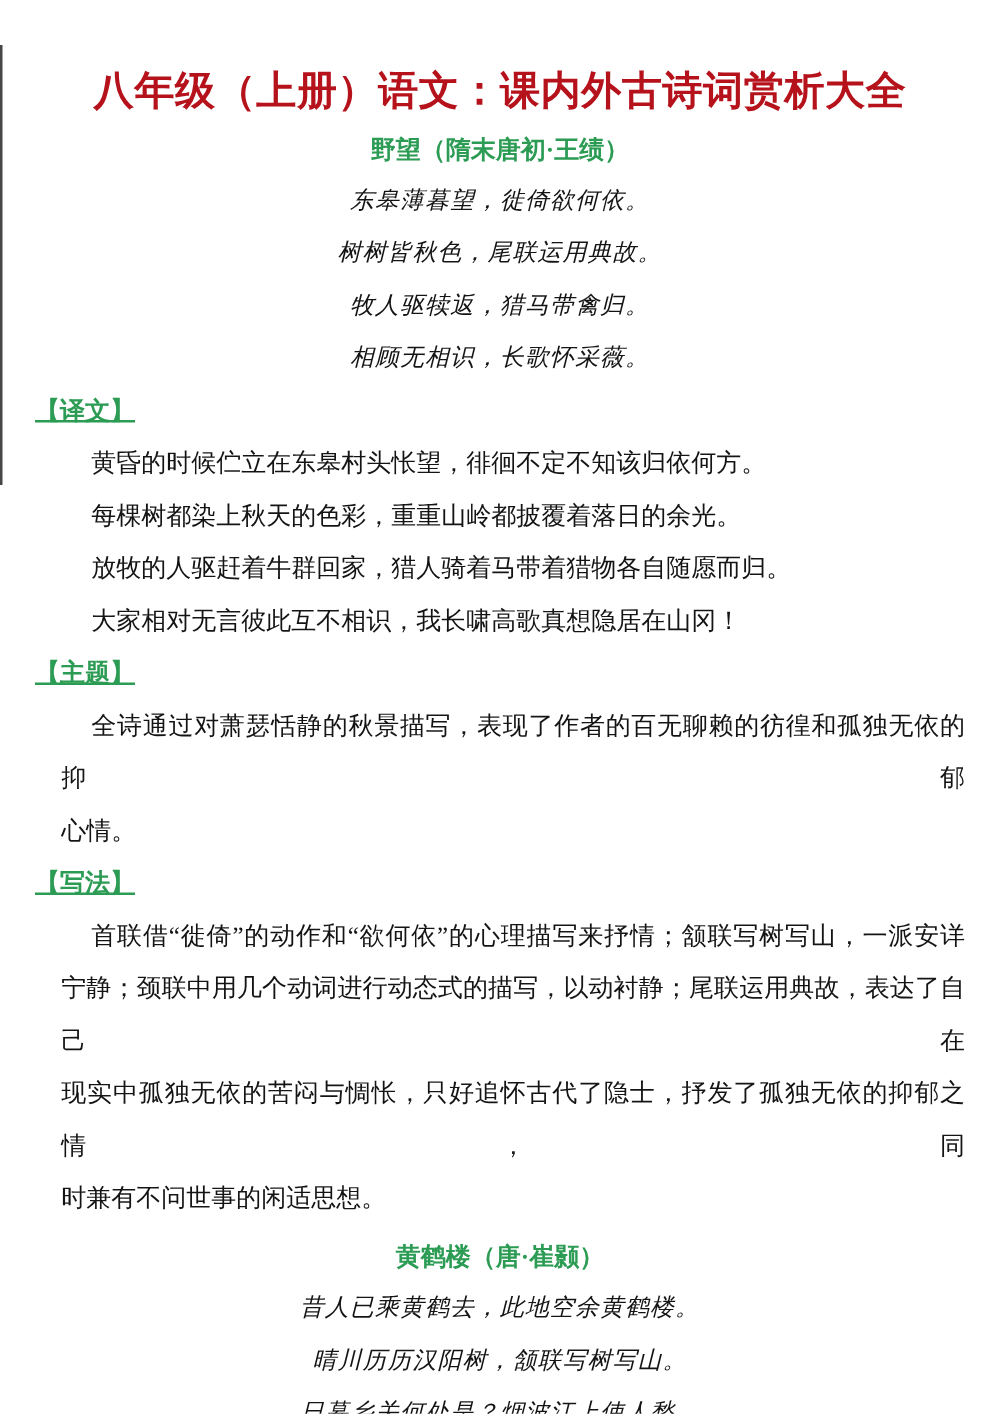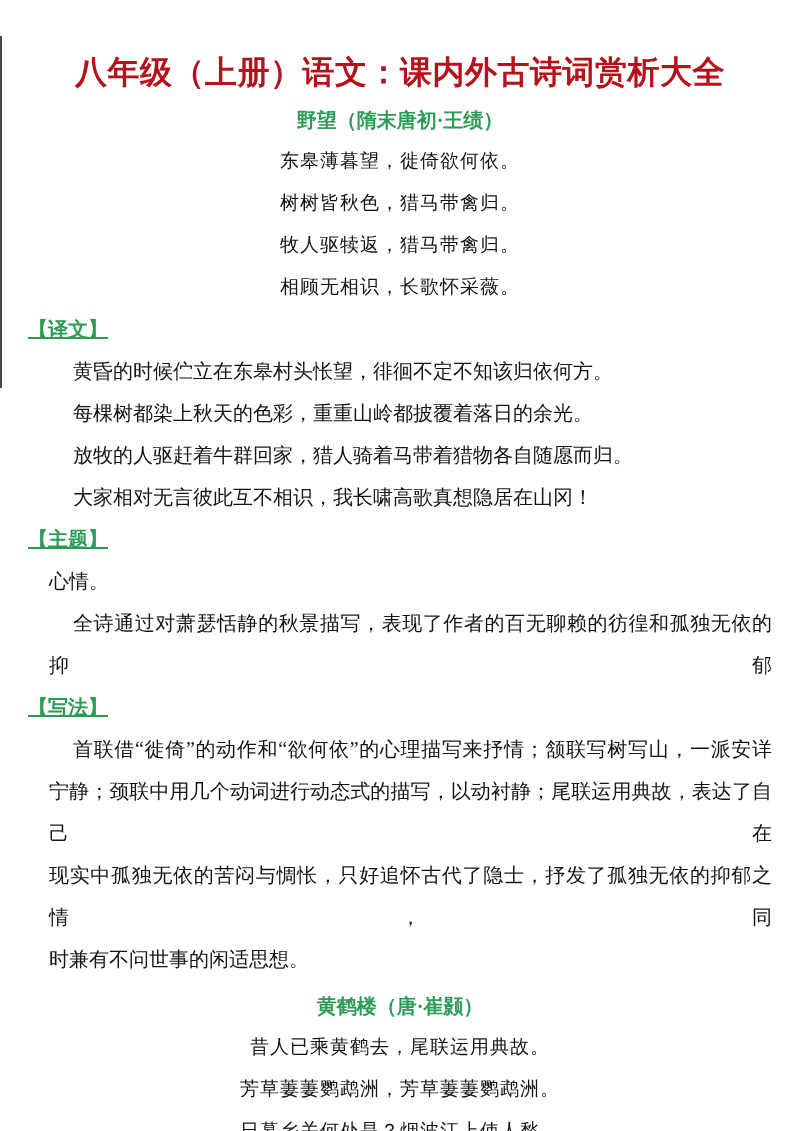--- a/index.html
+++ b/index.html
@@ -30,20 +30,21 @@
     line-height: 40px;
     text-align: center;
     color: #2c9c55;
   }
   .poem { margin: 0; }
   .poem-line {
     font-size: 19px;
     line-height: 42px;
     text-align: center;
     letter-spacing: 1px;
+    font-style: italic;
   }
   .section-label {
     padding: 0 28px;
     font-size: 20px; font-weight: 700;
     line-height: 42px;
     color: #2c9c55;
     text-decoration: underline;
   }
   .para {
     padding: 0 28px;
@@ -60,42 +61,42 @@
 <div class="page">
 
   <div class="edge-line"></div>
 
   <h1 class="doc-title">八年级（上册）语文：课内外古诗词赏析大全</h1>
 
   <h2 class="poem-heading">野望（隋末唐初·王绩）</h2>
 
   <div class="poem">
     <div class="poem-line">东皋薄暮望，徙倚欲何依。</div>
-    <div class="poem-line">树树皆秋色，猎马带禽归。</div>
+    <div class="poem-line">树树皆秋色，尾联运用典故。</div>
     <div class="poem-line">牧人驱犊返，猎马带禽归。</div>
     <div class="poem-line">相顾无相识，长歌怀采薇。</div>
   </div>
 
   <div class="section-label">【译文】</div>
   <div class="para indent">黄昏的时候伫立在东皋村头怅望，徘徊不定不知该归依何方。</div>
   <div class="para indent">每棵树都染上秋天的色彩，重重山岭都披覆着落日的余光。</div>
   <div class="para indent">放牧的人驱赶着牛群回家，猎人骑着马带着猎物各自随愿而归。</div>
   <div class="para indent">大家相对无言彼此互不相识，我长啸高歌真想隐居在山冈！</div>
 
   <div class="section-label">【主题】</div>
+  <div class="para indent j">全诗通过对萧瑟恬静的秋景描写，表现了作者的百无聊赖的彷徨和孤独无依的抑郁</div>
   <div class="para">心情。</div>
-  <div class="para indent j">全诗通过对萧瑟恬静的秋景描写，表现了作者的百无聊赖的彷徨和孤独无依的抑郁</div>
 
   <div class="section-label">【写法】</div>
   <div class="para indent j">首联借“徙倚”的动作和“欲何依”的心理描写来抒情；颔联写树写山，一派安详</div>
   <div class="para j">宁静；颈联中用几个动词进行动态式的描写，以动衬静；尾联运用典故，表达了自己在</div>
   <div class="para j">现实中孤独无依的苦闷与惆怅，只好追怀古代了隐士，抒发了孤独无依的抑郁之情，同</div>
   <div class="para">时兼有不问世事的闲适思想。</div>
 
   <h2 class="poem-heading">黄鹤楼（唐·崔颢）</h2>
 
   <div class="poem">
-    <div class="poem-line">昔人已乘黄鹤去，尾联运用典故。</div>
-    <div class="poem-line">芳草萋萋鹦鹉洲，芳草萋萋鹦鹉洲。</div>
+    <div class="poem-line">昔人已乘黄鹤去，此地空余黄鹤楼。</div>
+    <div class="poem-line">晴川历历汉阳树，颔联写树写山。</div>
     <div class="poem-line">日暮乡关何处是？烟波江上使人愁。</div>
   </div>
 
 </div>
 
 </body></html>

